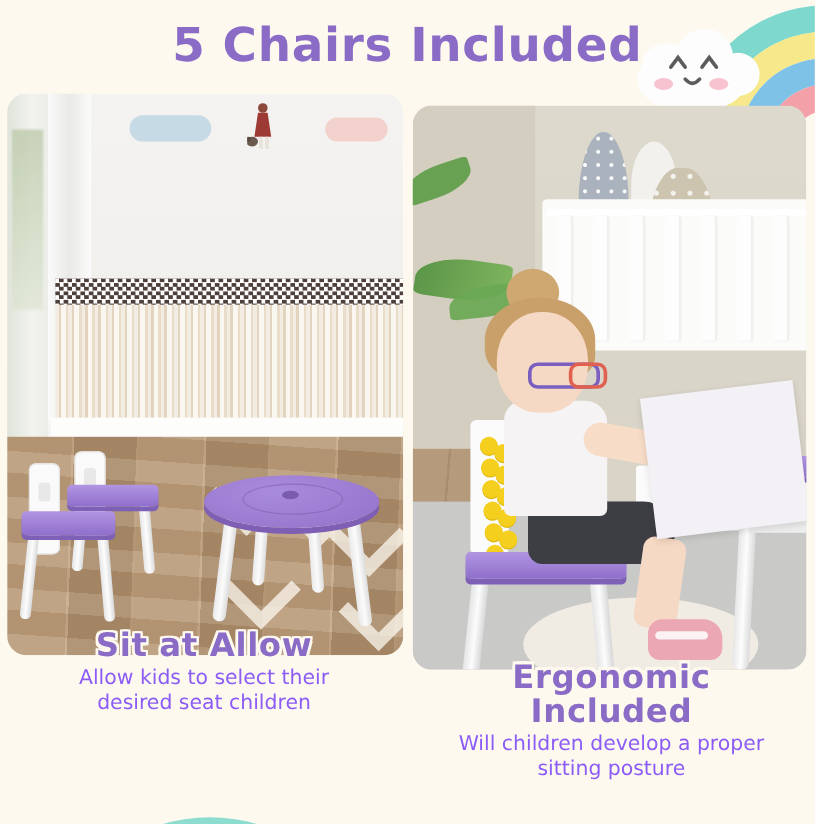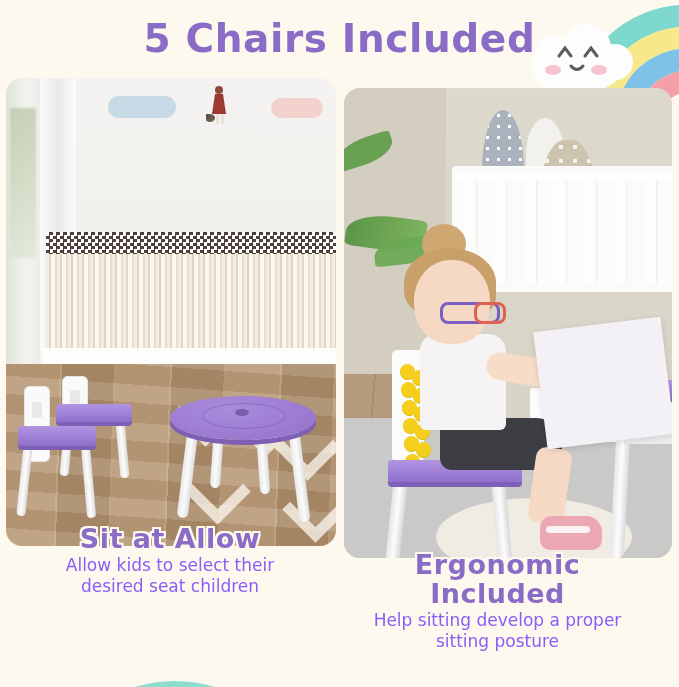--- a/index.html
+++ b/index.html
@@ -150,21 +150,21 @@
   .bead{position:absolute;width:15px;height:15px;border-radius:50%;background:#f5cf1e;box-shadow:0 1px 0 #dcb80c;}
   .rc-seat{position:absolute;left:44px;top:372px;width:134px;height:22px;border-radius:4px;
     background:linear-gradient(#b195e2,#8f6fcb);box-shadow:0 5px 0 #7e61b6;}
   .rcl{position:absolute;width:14px;border-radius:6px;background:linear-gradient(90deg,#e4e4e5,#fcfcfc,#d7d7d8);}
   .rcl1{left:44px;top:392px;height:110px;transform:rotate(6deg);}
   .rcl2{left:152px;top:392px;height:112px;transform:rotate(-5deg);}
 
   
   .cap{position:absolute;text-align:center;}
   .cap-left{left:0;width:340px;top:524px;}
-  .cap-right{left:328px;width:339px;top:550px;}
+  .cap-right{left:340px;width:339px;top:550px;}
   .cap h3{
     margin:0;font-size:27px;letter-spacing:.5px;color:#8a6cc6;font-weight:bold;line-height:1.08;
     text-shadow:
       -2px -2px 0 #fdf9ef, 2px -2px 0 #fdf9ef, -2px 2px 0 #fdf9ef, 2px 2px 0 #fdf9ef,
       0 -2px 0 #fdf9ef, 0 2px 0 #fdf9ef, -2px 0 0 #fdf9ef, 2px 0 0 #fdf9ef;
   }
   .cap p{margin:2px 0 0;font-size:17px;line-height:1.24;color:#8b5cf6;}
 </style>
 </head>
 <body>
@@ -326,18 +326,18 @@
       <span>desired seat children</span>
     </p>
   </div>
 
   <div class="cap cap-right">
     <h3>
       <span>Ergonomic</span><br>
       <span>Included</span>
     </h3>
     <p>
-      <span>Help sitting develop a proper</span><br>
+      <span>Will children develop a proper</span><br>
       <span>sitting posture</span>
     </p>
   </div>
 
 </div>
 
 </body></html>

